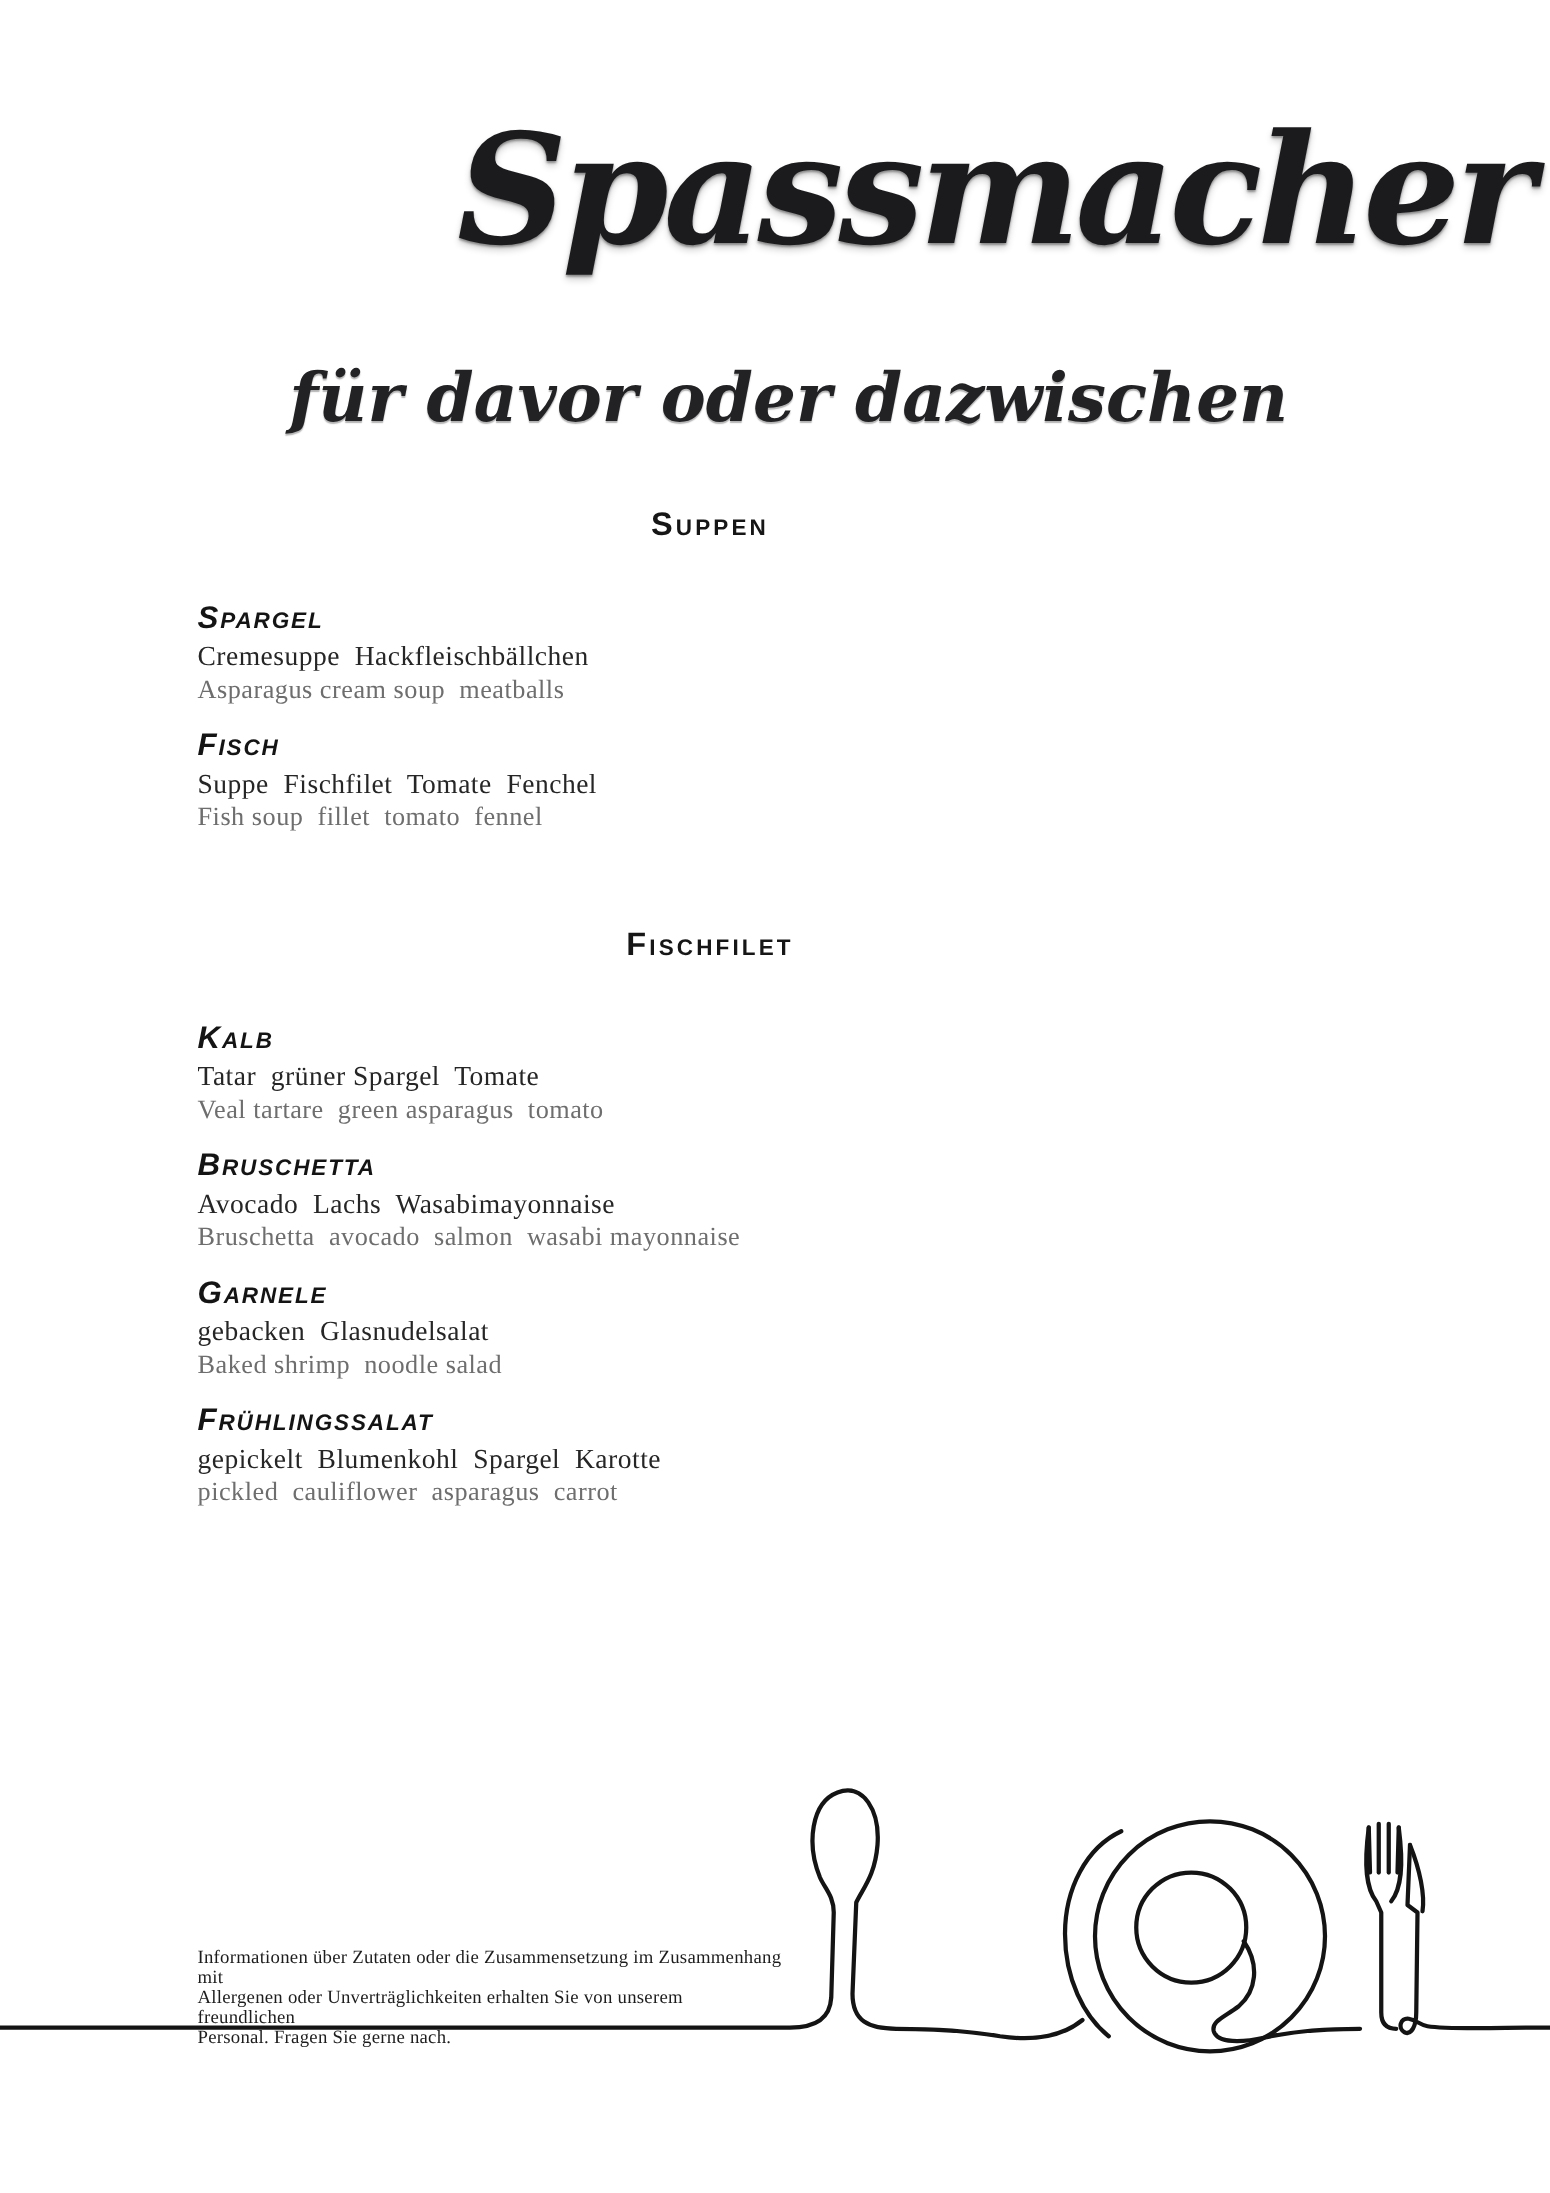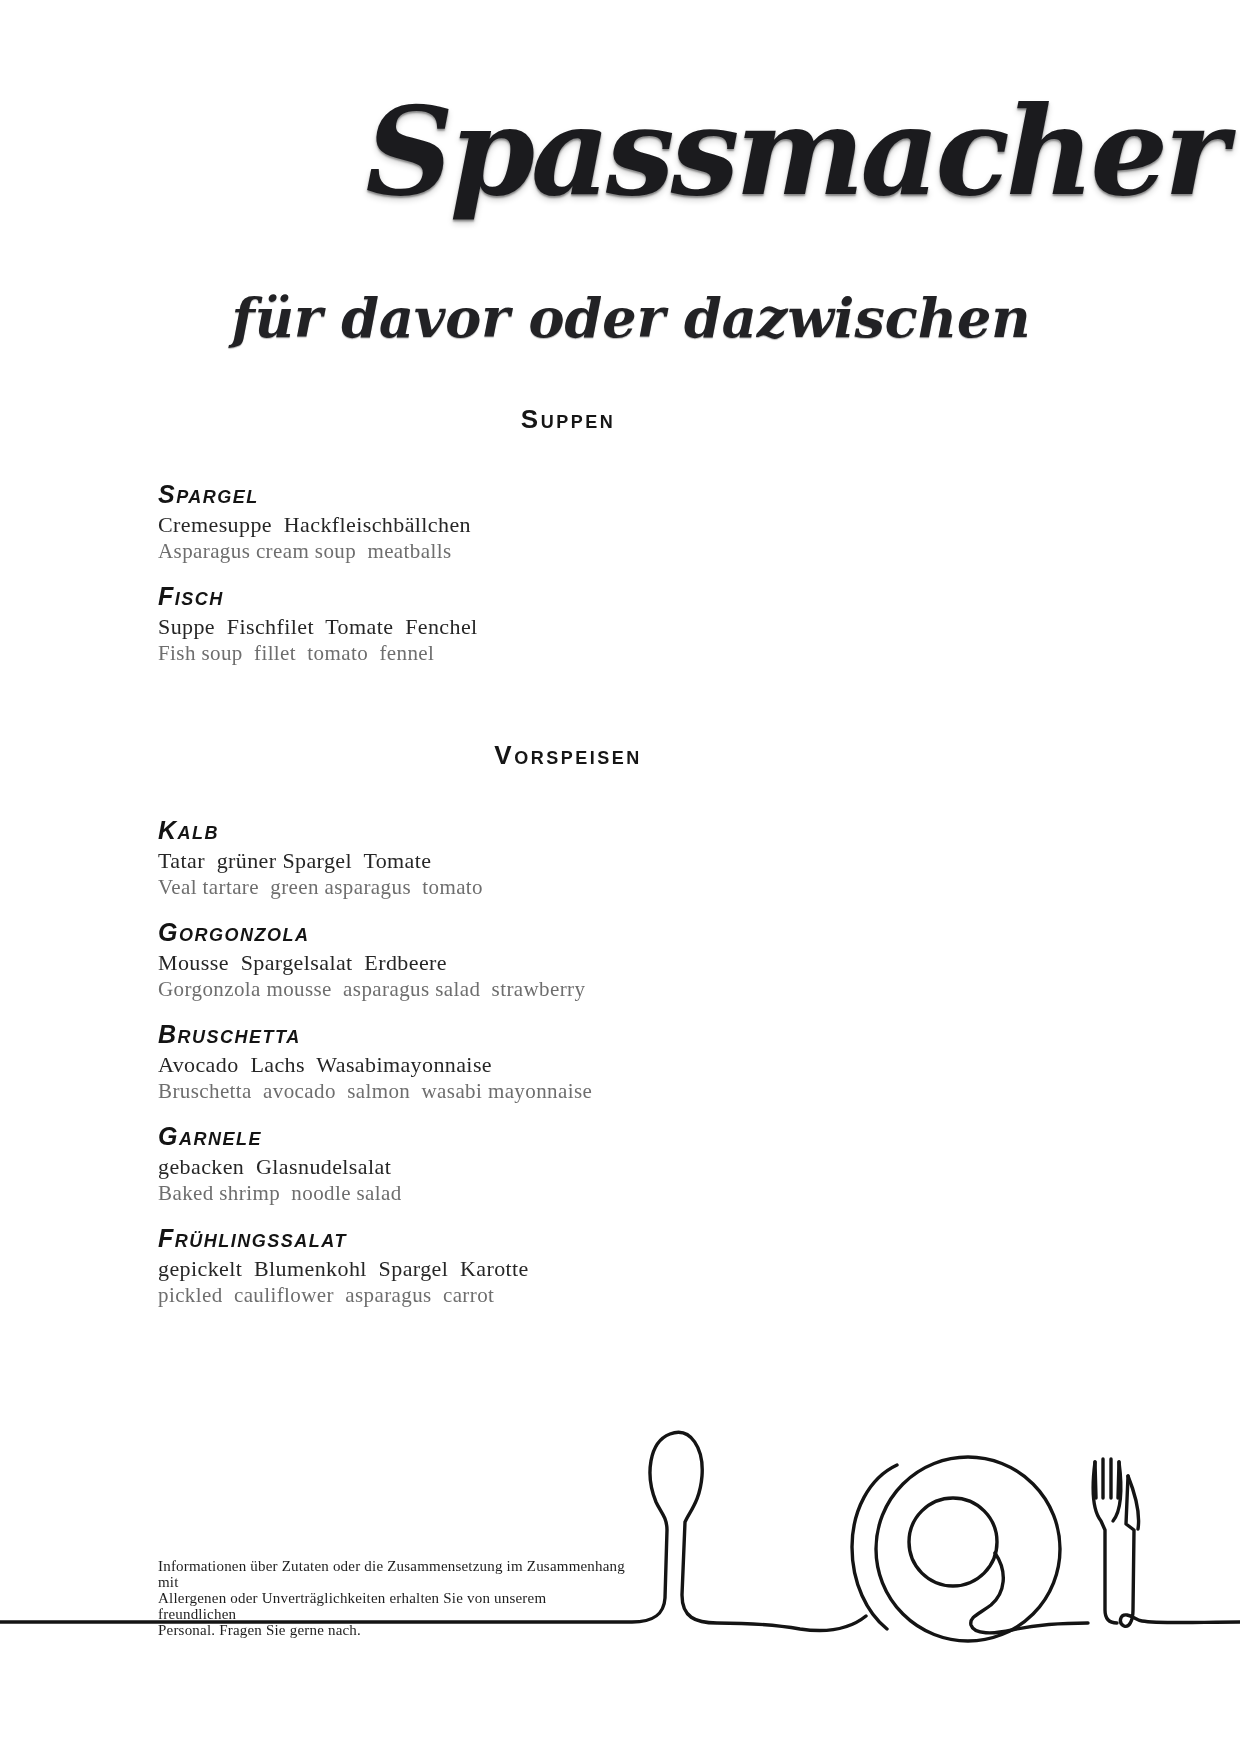--- a/index.html
+++ b/index.html
@@ -80,33 +80,28 @@
     </div>
 
     <div class="menu-item">
       <div class="item-name">Fisch</div>
       <div class="item-de">Suppe  Fischfilet  Tomate  Fenchel</div>
       <div class="item-en">Fish soup  fillet  tomato  fennel</div>
     </div>
 
     <div class="section-gap"></div>
 
-    <div class="section-heading">Vorspeisen</div>
+    <div class="section-heading">Fischfilet</div>
 
     <div class="menu-item">
       <div class="item-name">Kalb</div>
       <div class="item-de">Tatar  grüner Spargel  Tomate</div>
       <div class="item-en">Veal tartare  green asparagus  tomato</div>
     </div>
 
-    <div class="menu-item">
-      <div class="item-name">Gorgonzola</div>
-      <div class="item-de">Mousse  Spargelsalat  Erdbeere</div>
-      <div class="item-en">Gorgonzola mousse  asparagus salad  strawberry</div>
-    </div>
 
     <div class="menu-item">
       <div class="item-name">Bruschetta</div>
       <div class="item-de">Avocado  Lachs  Wasabimayonnaise</div>
       <div class="item-en">Bruschetta  avocado  salmon  wasabi mayonnaise</div>
     </div>
 
     <div class="menu-item">
       <div class="item-name">Garnele</div>
       <div class="item-de">gebacken  Glasnudelsalat</div>

